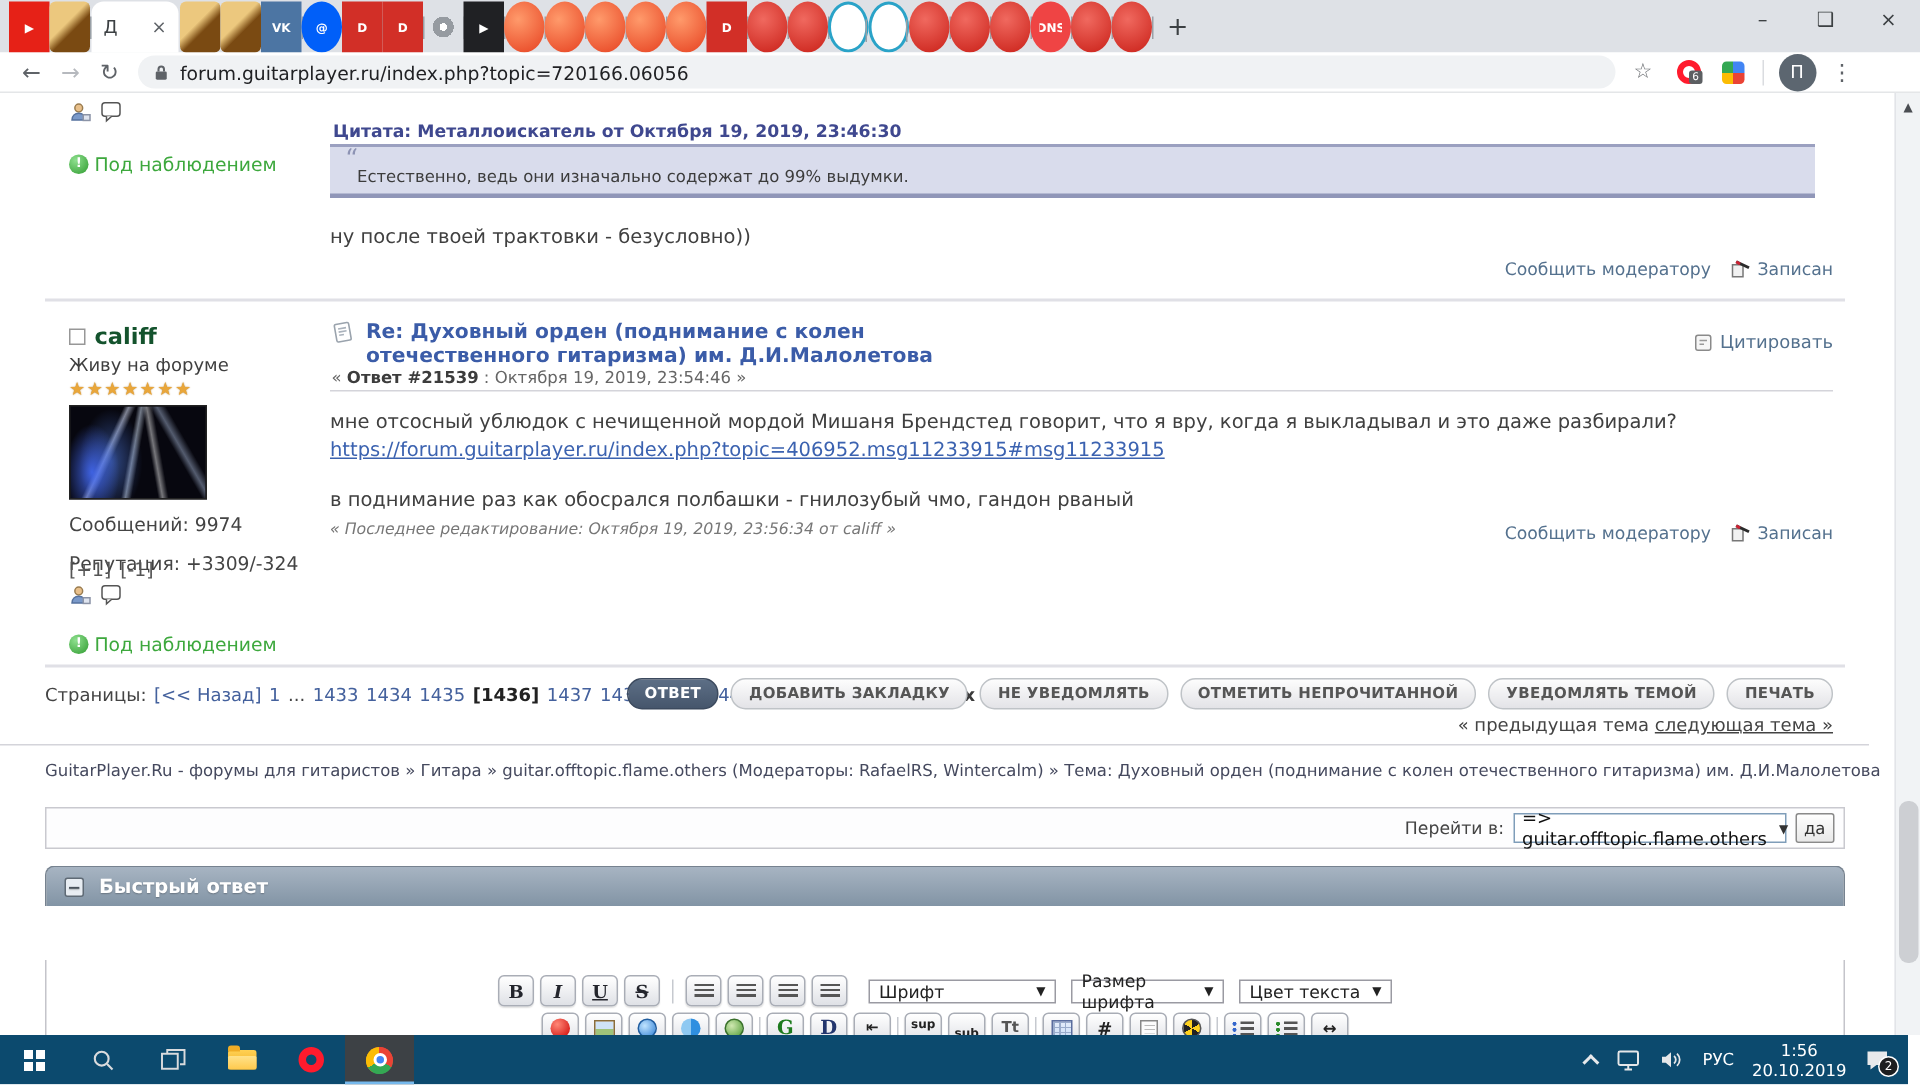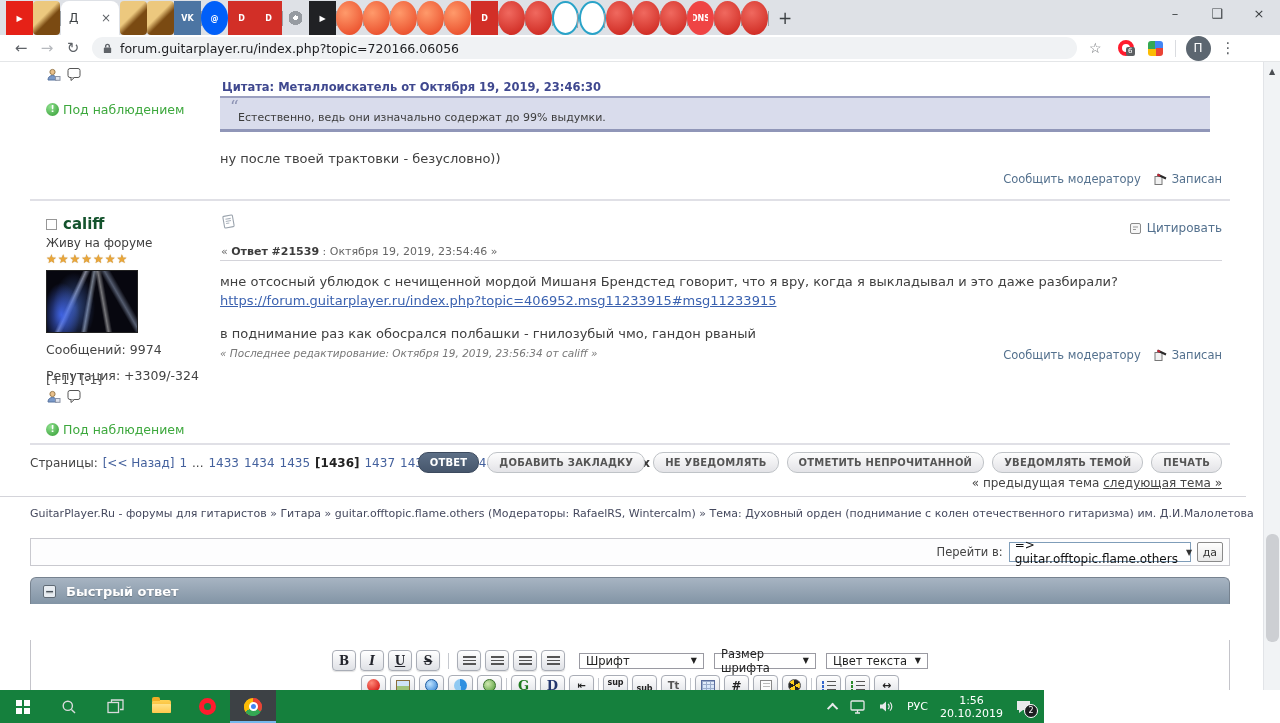--- a/index.html
+++ b/index.html
@@ -133,21 +133,21 @@
     radial-gradient(circle at 2px 6.5px,#2a8a2a 1.2px,transparent 1.5px),
     radial-gradient(circle at 2px 10.5px,#2a8a2a 1.2px,transparent 1.5px),
     repeating-linear-gradient(#555 0 1.5px,transparent 1.5px 4px);
     background-size:100% 100%,100% 100%,100% 100%,9px 12px;background-position:0 0,0 0,0 0,6px 1px;background-repeat:no-repeat}
   .i-hr .lb{font-size:11px}
   .scrollbar{position:absolute;right:0;top:0;width:17px;height:628px;background:#f1f3f5;border-left:1px solid #e2e4e8}
   .sb-up{display:block;text-align:center;font-size:8px;color:#4a4d52;padding-top:5px}
   .sb-thumb{position:absolute;left:2px;top:472px;width:13px;height:108px;background:#cdcfd3;border-radius:6px}
 
   
-  .taskbar{position:absolute;left:0;top:690px;width:1044px;height:33px;background:#15803d;display:flex;align-items:center;color:#e8e9eb}
+  .taskbar{position:absolute;left:0;top:690px;width:1272px;height:33px;background:#0c4a6e;display:flex;align-items:center;color:#e8e9eb}
   .cell{width:46px;height:33px;display:flex;align-items:center;justify-content:center;flex:none}
   .cell.active{background:#3d4145;box-shadow:inset 0 -2px 0 #76b9ed}
   .win{width:14px;height:14px;display:grid;grid-template-columns:1fr 1fr;grid-template-rows:1fr 1fr;gap:2px}
   .win i{background:#fdfdfd}
   .folder{width:19px;height:13px;background:linear-gradient(#ffd153,#f0ad26);border-radius:2px;position:relative}
   .folder::before{content:"";position:absolute;left:0;top:-3px;width:8px;height:4px;background:#f0ad26;border-radius:2px 2px 0 0}
   .folder::after{content:"";position:absolute;left:0;bottom:0;width:100%;height:9px;background:linear-gradient(#ffe28a,#ffc94d);border-radius:1px}
   .opera-tb{width:17px;height:17px;border-radius:50%;border:5px solid #ff1b2d}
   .chrome-tb{width:18px;height:18px;border-radius:50%;background:conic-gradient(from -30deg,#ea4335 0 120deg,#4285f4 0 120deg,#34a853 120deg 240deg,#fbbc05 240deg 360deg);position:relative}
   .chrome-tb::before{content:"";position:absolute;inset:0;border-radius:50%;background:conic-gradient(#ea4335 0 33%,#34a853 33% 66%,#fbbc05 66% 100%)}
@@ -348,20 +348,21 @@
     </div>
 
     <div class="abs" style="left:221px;top:152px">
       <svg width="15" height="15" viewBox="0 0 14 14">
           <g transform="rotate(-10 7 7)">
             <rect x="2.5" y="1.5" width="9" height="11" rx="1" fill="#fff" stroke="#9aa3ad"></rect>
             <path d="M4.5 4.5h5M4.5 6.5h5M4.5 8.5h3" stroke="#aab2bc" stroke-width="1"></path>
           </g>
         </svg>
     </div>
+    <div class="abs ptitle" style="left:244px;top:151px;width:445px">Re: Духовный орден (поднимание с колен отечественного гитаризма) им. Д.И.Малолетова</div>
     <div class="abs pmeta" style="left:221px;top:183px">
       <span>« </span><b>Ответ #21539</b><span> : Октября 19, 2019, 23:54:46 »</span>
     </div>
     <div class="abs quotebtn" style="right:58px;top:159px">
       <svg width="13" height="13" viewBox="0 0 13 13">
           <rect x="1.5" y="1.5" width="10" height="10" rx="1.5" fill="#f6f6f6" stroke="#8a8a8a"></rect>
           <path d="M4 5h5M4 7.5h3" stroke="#999"></path>
         </svg>
       <span>Цитировать</span>
     </div>

